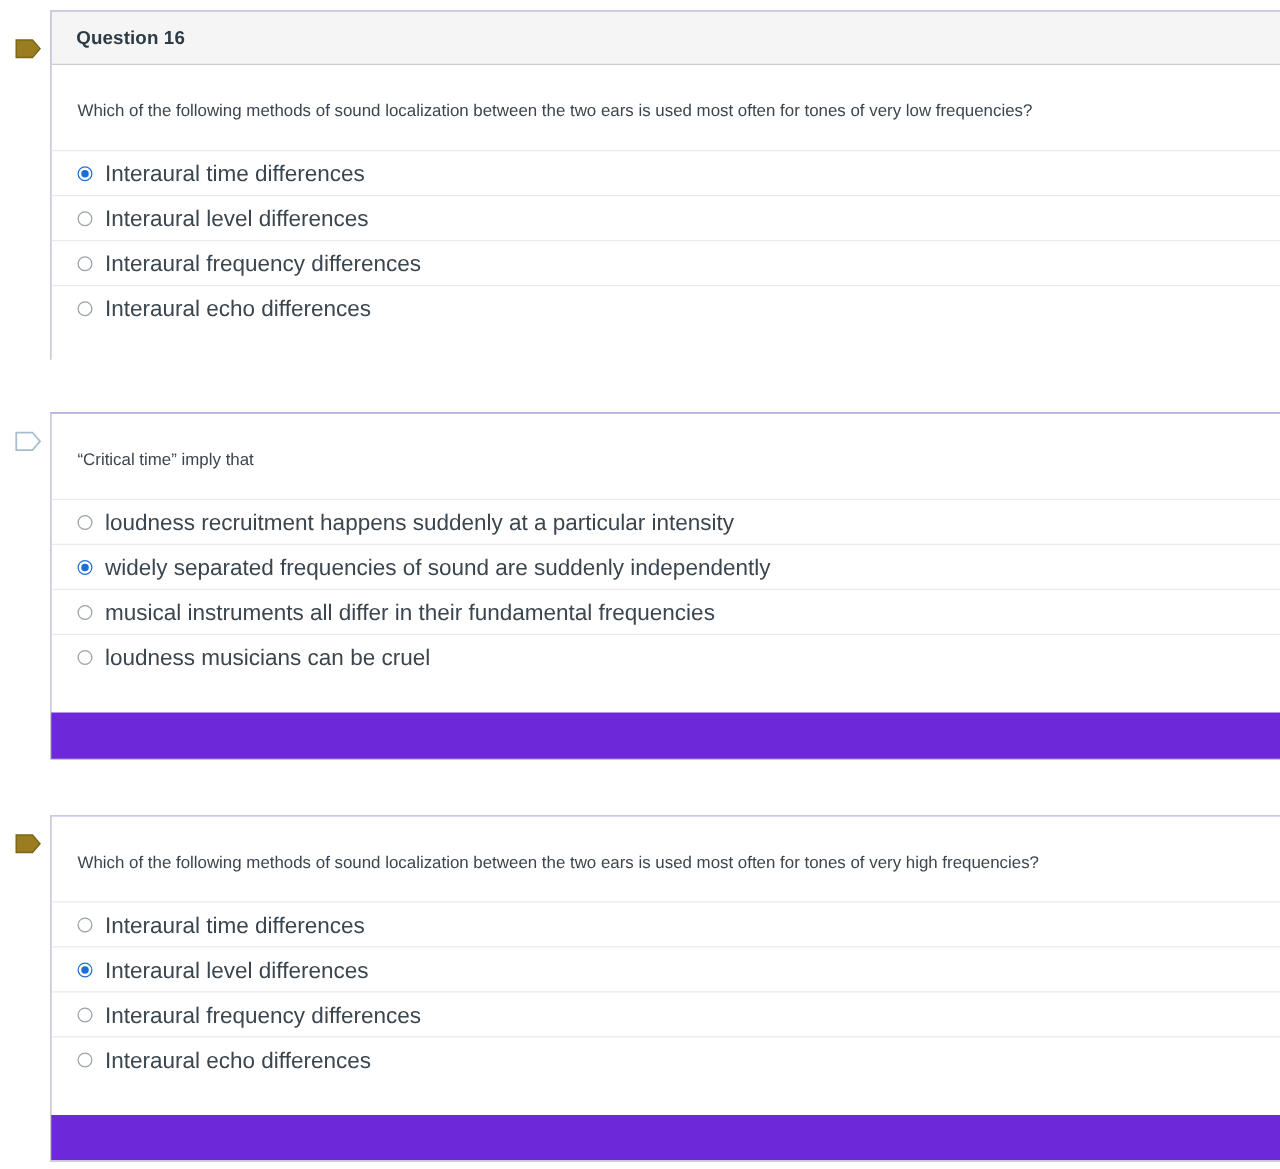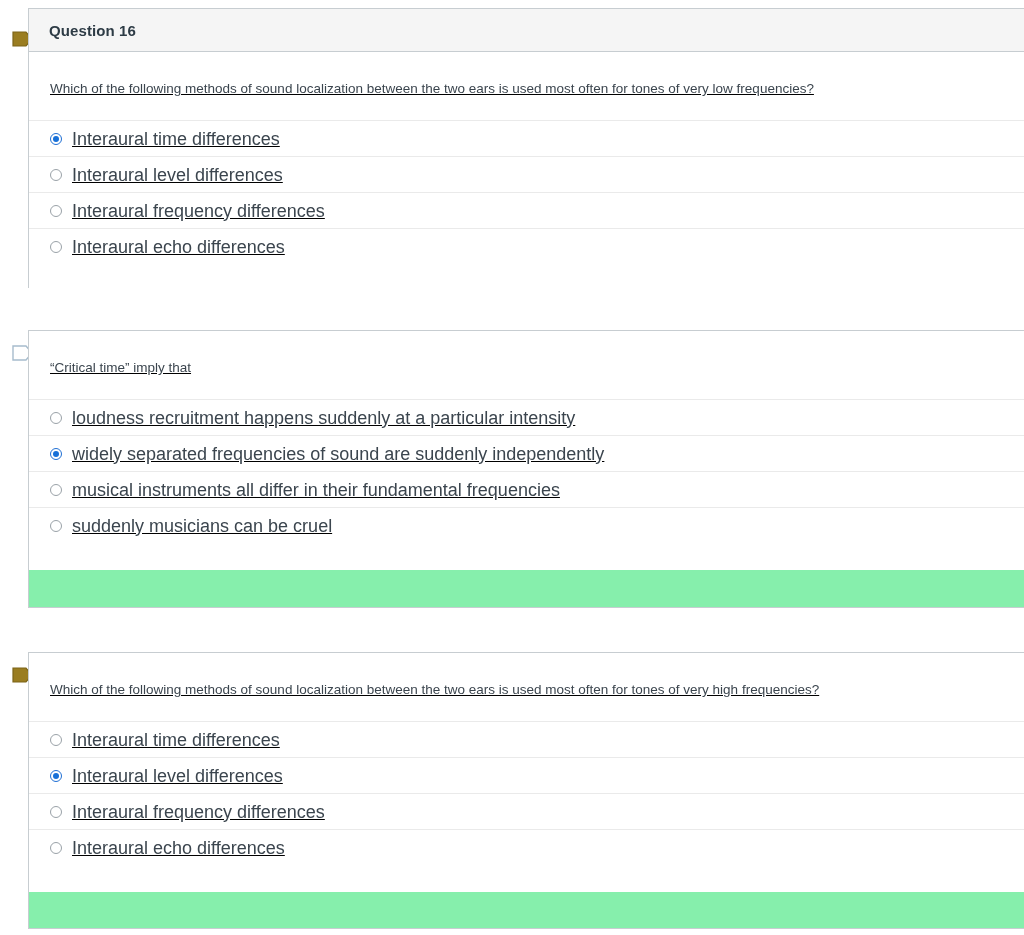--- a/index.html
+++ b/index.html
@@ -36,26 +36,26 @@
     height: 22px;
     display: flex;
     align-items: center;
     justify-content: flex-start;
   }
 
   .flag-icon { display: block; }
 
   .card {
     position: absolute;
-    left: 28px;
+    left: 40px;
     right: 0;
     top: 0;
     border: 1px solid #c7cdd1;
     border-right: none;
-    background: #86efac;
+    background: #6d28d9;
   }
 
   .card-header {
     background: #f5f5f5;
     border-bottom: 1px solid #c7cdd1;
     height: 43px;
     display: flex;
     align-items: center;
     padding-left: 20px;
   }
@@ -63,21 +63,20 @@
   .card-header-title {
     font-size: 15px;
     font-weight: bold;
     color: #2d3b45;
     letter-spacing: 0.1px;
   }
 
   .card-body {
     padding: 0 0 0 0;
     background: #ffffff;
-    text-decoration: underline;
   }
 
   .question-text {
     font-size: 13.5px;
     color: #3b454e;
     padding: 28px 20px 22px 21px;
     line-height: 1.35;
     white-space: nowrap;
   }
 
@@ -183,21 +182,21 @@
           <div class="answer-row">
             <span class="radio selected"></span>
             <span class="answer-label">widely separated frequencies of sound are suddenly independently</span>
           </div>
           <div class="answer-row">
             <span class="radio"></span>
             <span class="answer-label">musical instruments all differ in their fundamental frequencies</span>
           </div>
           <div class="answer-row">
             <span class="radio"></span>
-            <span class="answer-label">suddenly musicians can be cruel</span>
+            <span class="answer-label">loudness musicians can be cruel</span>
           </div>
           <div class="answers-tail"></div>
         </div>
       </div>
     </div>
   </div>
 
   <div class="question-block" style="top:652px; height:280px;">
     <div class="flag-cell" style="top:12px;">
       <svg class="flag-icon" width="22" height="18" viewBox="0 0 22 18">

